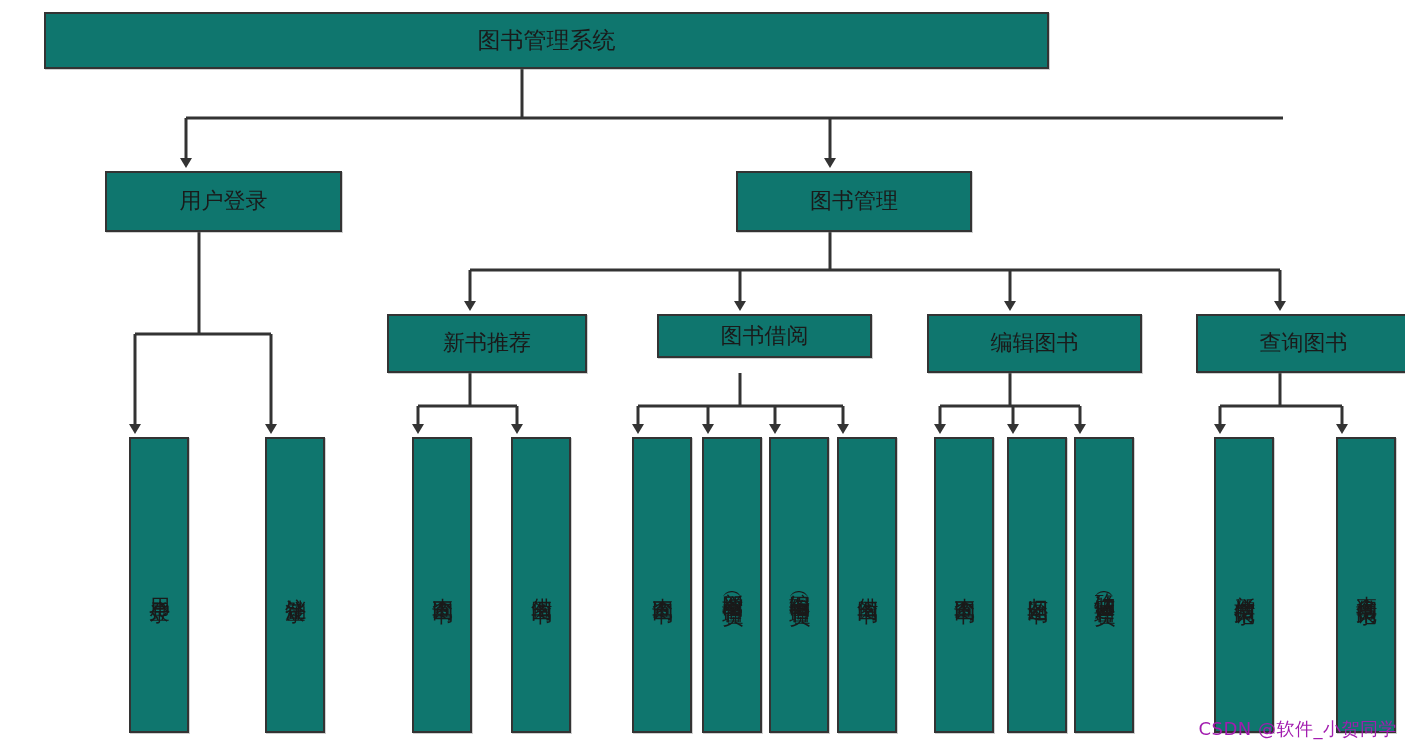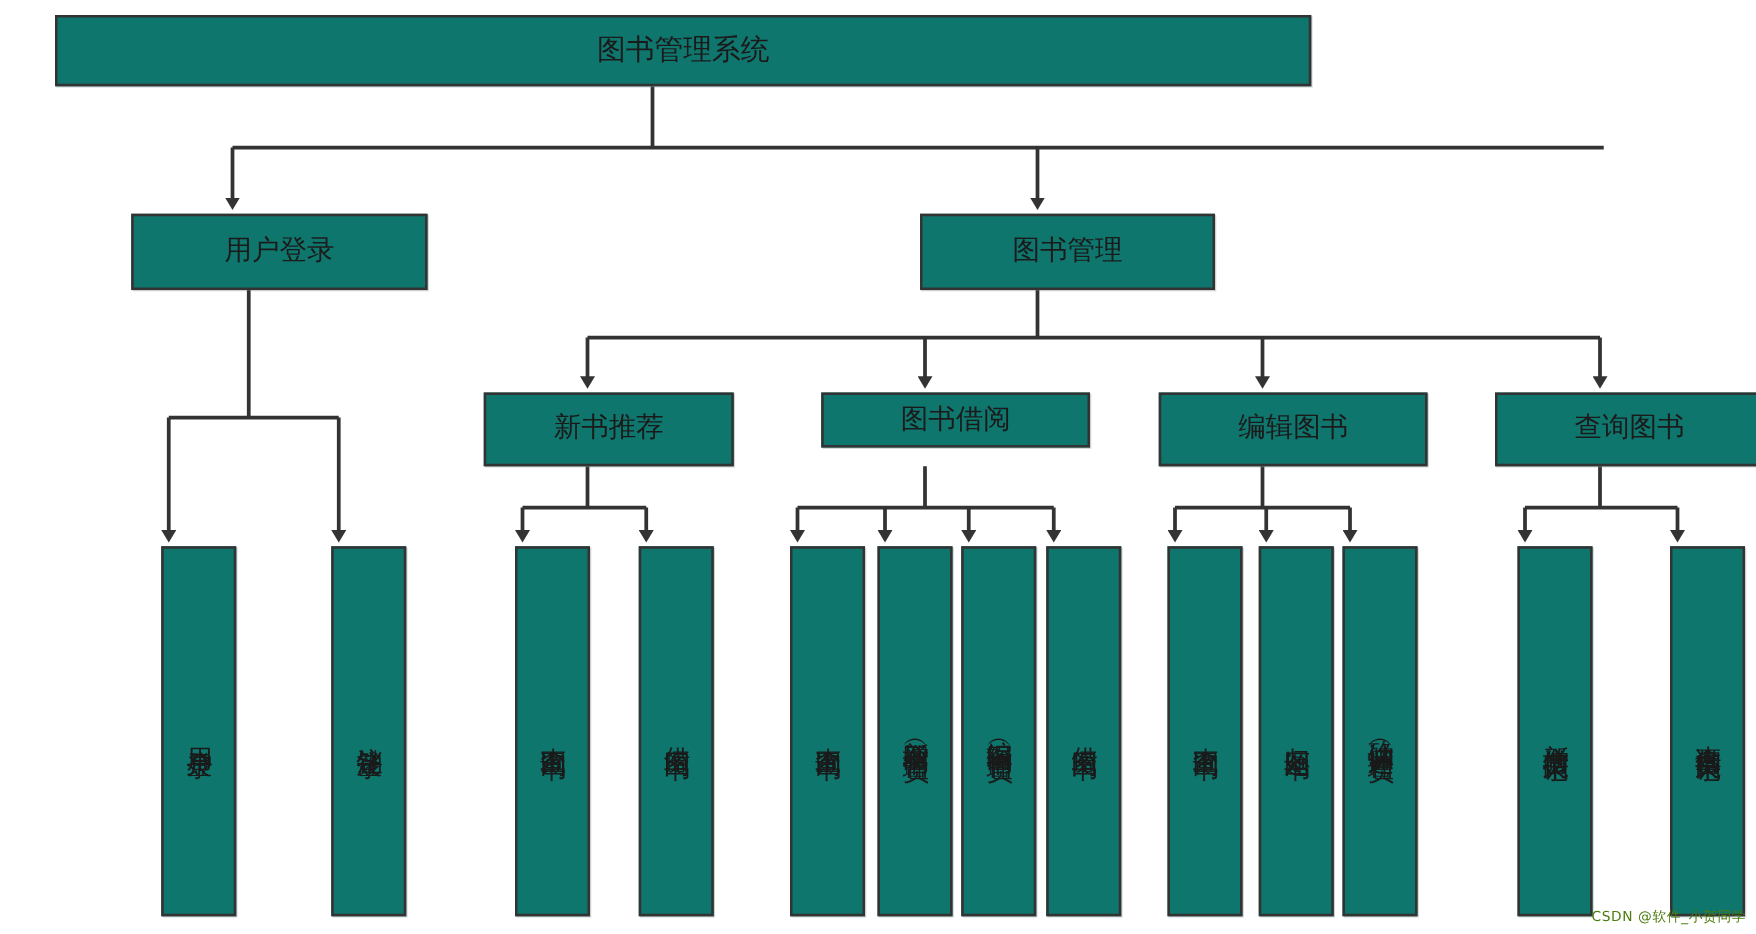--- a/index.html
+++ b/index.html
@@ -60,22 +60,22 @@
     font-size: 21px;
     letter-spacing: 2px;
     align-items: center;
     justify-content: center;
     padding-top: 0;
   }
   .watermark {
     position: absolute;
     right: 8px;
     bottom: 6px;
-    font-size: 11px;
-    color: #4d7c0f;
+    font-size: 18px;
+    color: #a21caf;
     letter-spacing: 0.5px;
     white-space: nowrap;
     pointer-events: none;
   }
 </style>
 </head>
 <body>
 
 <div id="diagram-root">
 

